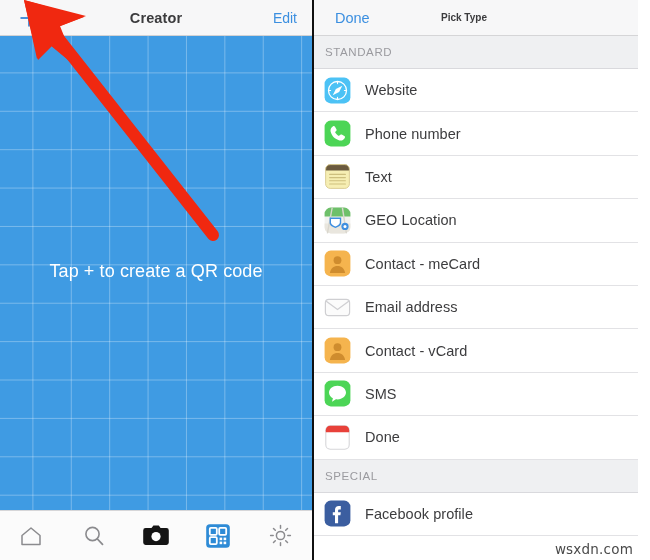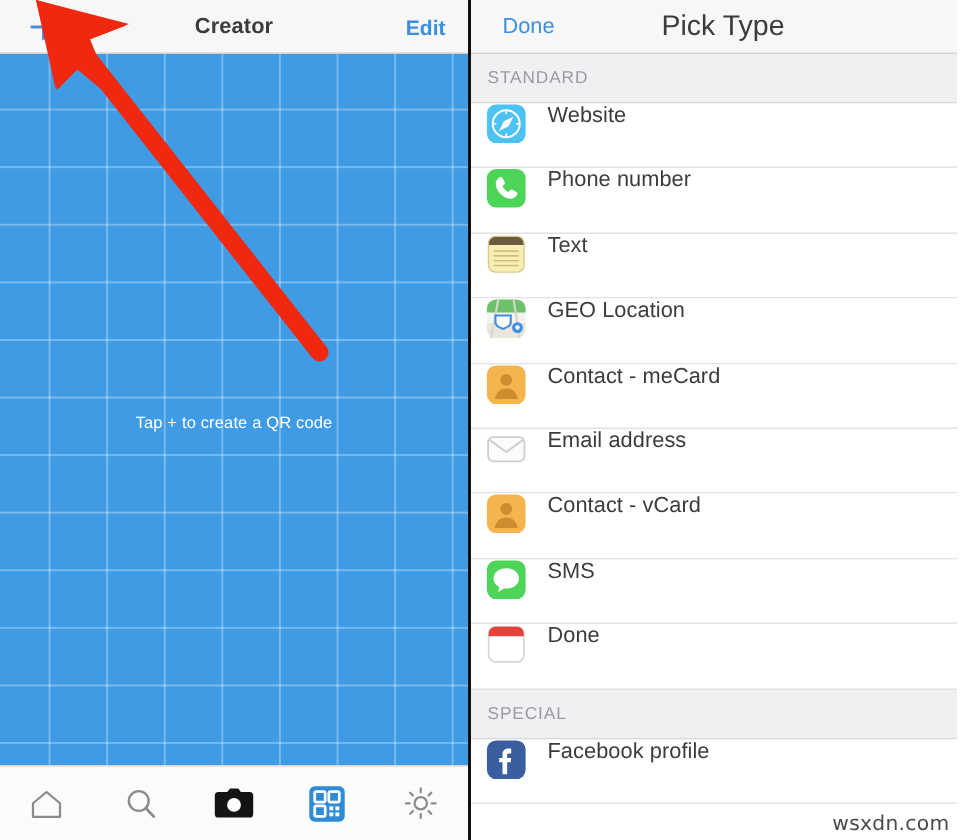--- a/index.html
+++ b/index.html
@@ -68,21 +68,20 @@
     letter-spacing: 0.1px;
   }
   .edit-button {
     position: absolute;
     right: 15px;
     top: 50%;
     transform: translateY(-50%);
     font-size: 14px;
     color: #3b8fe0;
     cursor: pointer;
-    font-weight: bold;
   }
 
   
   .grid-canvas {
     position: relative;
     flex: 1 1 auto;
     background-color: #3f9be3;
     background-image:
       linear-gradient(to right, rgba(255,255,255,0.30) 1px, transparent 1px),
       linear-gradient(to bottom, rgba(255,255,255,0.30) 1px, transparent 1px);
@@ -90,23 +89,22 @@
     background-position: -6px -2px;
     overflow: hidden;
   }
   .grid-hint {
     position: absolute;
     left: 0;
     right: 0;
     top: 225px;
     text-align: center;
     color: #ffffff;
-    font-size: 11px;
+    font-size: 18px;
     letter-spacing: 0.1px;
-    margin-top: 15px;
   }
   .arrow-overlay {
     position: absolute;
     left: 0;
     top: -36px;
     width: 324px;
     height: 524px;
     pointer-events: none;
   }
 
@@ -153,22 +151,22 @@
   .done-button {
     position: absolute;
     left: 21px;
     font-size: 14.5px;
     color: #3b8fe0;
     cursor: pointer;
   }
   .nav-title-right {
     position: absolute;
     left: 127px;
-    font-size: 19px;
-    font-weight: normal;
+    font-size: 10px;
+    font-weight: bold;
     color: #3b3b3d;
   }
 
   .list-scroll {
     flex: 1 1 auto;
     overflow: hidden;
     background: #ffffff;
   }
   .section-header {
     height: 33px;
@@ -179,21 +177,21 @@
     padding-left: 11px;
     box-sizing: border-box;
     font-size: 11.5px;
     color: #9a9a9f;
     letter-spacing: 0.6px;
   }
   .section-header.top { border-top: none; }
   .list-row {
     height: 43.4px;
     display: flex;
-    align-items: flex-start;
+    align-items: center;
     padding-left: 10px;
     box-sizing: border-box;
     border-bottom: 1px solid #e2e2e5;
     background: #ffffff;
     cursor: pointer;
   }
   .row-icon {
     width: 27px;
     height: 27px;
     flex: 0 0 27px;

